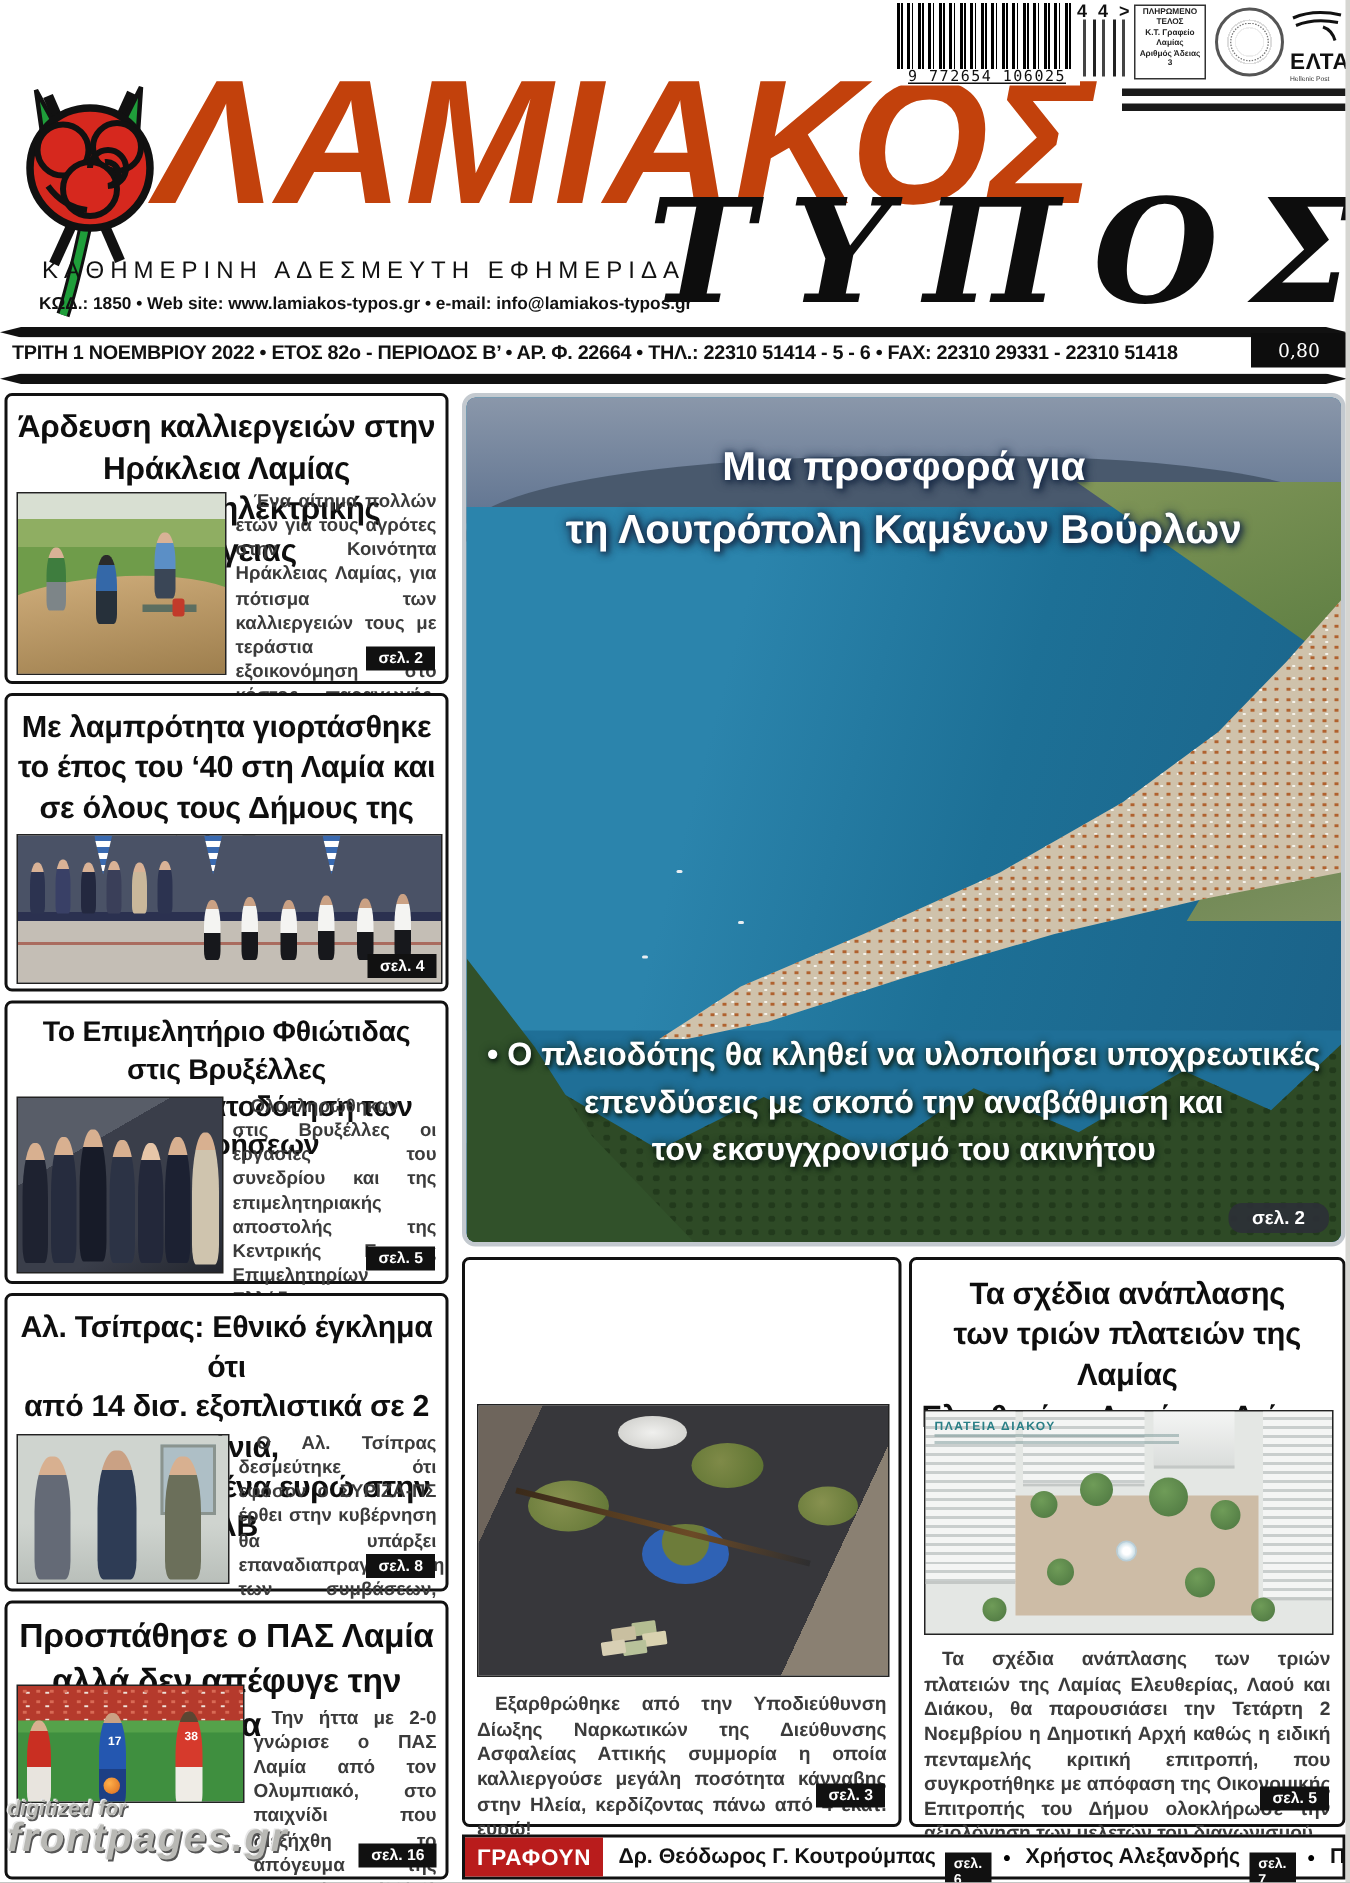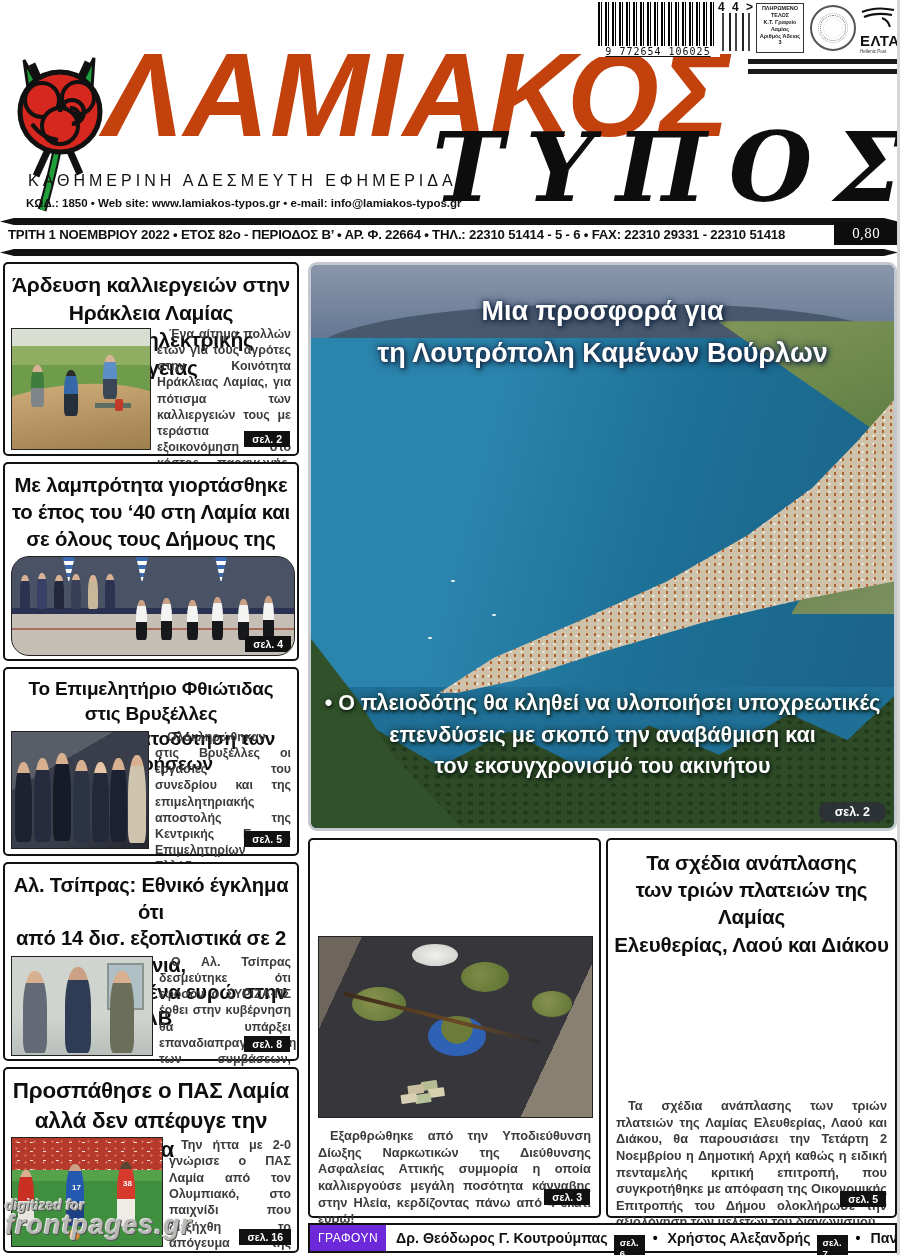--- a/index.html
+++ b/index.html
@@ -44,21 +44,21 @@
   .photo { position:absolute; border:1px solid #222; overflow:hidden; }
   .fig { position:absolute; border-radius:45% 45% 15% 15%; }
 
   
   .ph-field { background:linear-gradient(to bottom, #d8dfd2 0 14%, #8fae62 14% 30%, #6f9c4a 30% 58%, #b3925f 58% 100%); }
   .ph-field .path { position:absolute; left:-30%; bottom:-12%; width:150%; height:66%; background:linear-gradient(to bottom,#caa876,#9c7d4c); transform:rotate(-9deg); border-radius:40% 60% 0 0; }
   .ph-field .pump { position:absolute; right:14%; bottom:34%; width:26%; height:5px; background:#5c6e60; }
   .ph-field .pump::after { content:""; position:absolute; right:8px; top:-4px; width:8px; height:12px; background:#c23a2a; border-radius:2px; }
 
   
-  .ph-parade { background:linear-gradient(to bottom, #4a5266 0 52%, #2b3150 52% 58%, #c4beb5 58% 100%);border-radius:18px; }
+  .ph-parade { background:linear-gradient(to bottom, #4a5266 0 52%, #2b3150 52% 58%, #c4beb5 58% 100%); }
   .ph-parade .flag { position:absolute; top:0; width:12px; height:26px; background:repeating-linear-gradient(to bottom,#3a6ab0 0 4px,#fff 4px 8px); clip-path:polygon(0 0,100% 0,50% 100%); }
   .ph-parade .redline { position:absolute; left:0; right:0; bottom:26%; height:2px; background:#a0493a; opacity:.7; }
 
   
   .ph-suits { background:linear-gradient(150deg,#585d68 0 30%, #3a3e4a 30% 70%, #23262e 100%); }
 
   
   .ph-men3 { background:linear-gradient(to bottom,#cfd4cf 0 60%, #b9bfba 100%); }
   .ph-men3 .win { position:absolute; right:6%; top:6%; width:26%; height:48%; background:#aebfc6; border:2px solid #8a948f; }
 
@@ -97,21 +97,21 @@
   .bld { position:absolute; background:linear-gradient(to bottom,#f4f5f4,#d9dcda); box-shadow:inset 0 -2px 0 #c4c8c6; }
   .bld.win { background-image:repeating-linear-gradient(to bottom,#f4f5f4 0 4px,#c9cecd 4px 6px); }
   .plaza-ground { position:absolute; left:22%; right:18%; top:38%; bottom:8%; background:#cdbca6; }
   .tree { position:absolute; border-radius:50%; background:radial-gradient(circle at 40% 35%, #6f9c58, #4c7540); }
   .fountain { position:absolute; left:47%; top:58%; width:14px; height:14px; border-radius:50%; background:radial-gradient(#fff 30%, #9fc4d4); border:1px solid #b9cdd6; }
   .plaza-label { position:absolute; left:6px; top:5px; font-size:8px; font-weight:bold; letter-spacing:1px; color:#2a7f86; }
   .plaza-sub { position:absolute; left:6px; top:15px; width:60%; height:10px; background:repeating-linear-gradient(to bottom, rgba(120,150,150,.5) 0 2px, transparent 2px 5px); }
 
   
   .writers { position:absolute; left:308px; top:1223px; width:589px; height:30px; border:2px solid #111; background:#fff; display:flex; align-items:center; }
-  .writers .wlabel { height:100%; background:#6d28d9; color:#fff; font-size:12px; font-weight:normal; display:flex; align-items:center; padding:0 8px; letter-spacing:.5px; }
+  .writers .wlabel { height:100%; background:#b91c1c; color:#fff; font-size:15px; font-weight:bold; display:flex; align-items:center; padding:0 8px; letter-spacing:.5px; }
   .writers .wname { font-size:14.2px; font-weight:bold; color:#111; margin:0 6px 0 10px; white-space:nowrap; }
   .writers .wbadge { background:#111; color:#fff; font-size:9.5px; font-weight:bold; padding:2px 6px;margin-top:20px; }
   .writers .sep { font-size:14px; font-weight:bold; margin-left:8px; }
 
   
   .watermark { position:absolute; left:5px; top:1198px; z-index:30; color:#b9b9b5; font-weight:bold; font-style:italic; text-shadow:1px 1px 0 #555, -1px -1px 0 #e8e8e8; line-height:1; }
   .watermark .w1 { font-size:14px; }
   .watermark .w2 { font-size:27px; letter-spacing:1px; }
 
   .scan-edge { position:absolute; right:0; top:0; width:3px; height:100%; background:#d6d6d2; }
@@ -237,21 +237,21 @@
       <div class="fig" style="left:38%;top:10%;width:26px;height:86px;background:linear-gradient(to bottom,#caa184 0 15%, #2e3c55 15%);"></div>
       <div class="fig" style="left:70%;top:14%;width:24px;height:82px;background:linear-gradient(to bottom,#d8b090 0 15%, #6b6f5a 15%);"></div>
     </div>
     <p class="body-txt" style="left:154px;right:6px;top:90px;">Ο Αλ. Τσίπρας δεσμεύτηκε ότι εφόσον ο ΣΥΡΙΖΑ-ΠΣ έρθει στην κυβέρνηση θα υπάρξει επαναδιαπραγμάτευση των συμβάσεων, ούτως ώστε να υπάρξει συμμετοχή της πολεμικής βιομηχανίας στα νέα προγράμματα.</p>
     <span class="badge" style="right:7px;bottom:7px;">σελ. 8</span>
   </article>
 
   <article class="box" style="left:3px;top:1067px;width:296px;height:186px;">
     <div class="t" style="top:7px;font-size:22.4px;">Προσπάθησε ο ΠΑΣ Λαμία
 αλλά δεν απέφυγε την ήττα</div>
-    <div class="photo ph-foot" style="left:6px;top:68px;width:152px;height:110px;">
+    <div class="photo ph-foot" style="left:6px;top:54px;width:152px;height:79px;">
       <div class="crowd"></div>
       <div class="band"></div>
       <div class="fig" style="left:4%;top:30%;width:16px;height:56px;background:linear-gradient(to bottom,#d8b090 0 12%, #c92f22 12% 55%, #e8e4de 55%);"></div>
       <div class="fig" style="left:36%;top:24%;width:18px;height:62px;background:linear-gradient(to bottom,#caa184 0 11%, #2457b0 11% 60%, #1c3f85 60%);"></div>
       <span class="jersey-num" style="left:40%;top:42%;">17</span>
       <div class="fig" style="left:70%;top:22%;width:18px;height:64px;background:linear-gradient(to bottom,#5b4632 0 11%, #d63a2c 11% 58%, #efece6 58%);"></div>
       <span class="jersey-num" style="left:74%;top:38%;">38</span>
       <div class="ball"></div>
     </div>
     <p class="body-txt" style="left:164px;right:6px;top:68px;font-size:12.6px;">Την ήττα με 2-0 γνώρισε ο ΠΑΣ Λαμία από τον Ολυμπιακό, στο παιχνίδι που διεξήχθη το απόγευμα της Κυριακής (30/10) στο “Γεώργιος Καραϊσκάκης” στο πλαίσιο της 10ης αγωνιστικής της Super League.</p>
@@ -290,20 +290,38 @@
       <div class="money" style="left:30%;bottom:8%;background:#d8cfb4;transform:rotate(-8deg);box-shadow:14px 2px 0 #b8c29a, 28px -2px 0 #d9d2b0, 8px -8px 0 #c9bfa0, 22px -10px 0 #b4bd92;"></div>
     </div>
     <p class="body-txt" style="left:8px;right:8px;top:288px;font-size:12.8px;">Εξαρθρώθηκε από την Υποδιεύθυνση Δίωξης Ναρκωτικών της Διεύθυνσης Ασφαλείας Αττικής συμμορία η οποία καλλιεργούσε μεγάλη ποσότητα κάνναβης στην Ηλεία, κερδίζοντας πάνω από 4 εκατ. ευρώ!</p>
     <span class="badge" style="right:9px;bottom:11px;">σελ. 3</span>
   </article>
 
   <article class="box" style="left:606px;top:838px;width:291px;height:380px;">
     <div class="t" style="top:9px;font-size:20.6px;">Τα σχέδια ανάπλασης
 των τριών πλατειών της Λαμίας
 Ελευθερίας, Λαού και Διάκου</div>
+    <div class="photo ph-plaza" style="left:8px;top:100px;width:273px;height:150px;">
+      <div class="bld win" style="left:0;top:0;width:22%;height:78%;"></div>
+      <div class="bld win" style="left:24%;top:0;width:30%;height:34%;"></div>
+      <div class="bld" style="left:56%;top:0;width:20%;height:26%;"></div>
+      <div class="bld win" style="right:0;top:0;width:17%;height:85%;"></div>
+      <div class="plaza-ground"></div>
+      <div class="tree" style="left:26%;top:36%;width:18px;height:18px;"></div>
+      <div class="tree" style="left:38%;top:28%;width:22px;height:22px;"></div>
+      <div class="tree" style="left:55%;top:30%;width:26px;height:26px;"></div>
+      <div class="tree" style="left:70%;top:40%;width:20px;height:20px;"></div>
+      <div class="tree" style="left:30%;top:66%;width:18px;height:18px;"></div>
+      <div class="tree" style="left:64%;top:70%;width:20px;height:20px;"></div>
+      <div class="tree" style="left:14%;top:84%;width:16px;height:16px;"></div>
+      <div class="tree" style="left:80%;top:84%;width:16px;height:16px;"></div>
+      <div class="fountain"></div>
+      <div class="plaza-label">ΠΛΑΤΕΙΑ ΔΙΑΚΟΥ</div>
+      <div class="plaza-sub"></div>
+    </div>
     <p class="body-txt" style="left:8px;right:8px;top:258px;font-size:12.8px;">Τα σχέδια ανάπλασης των τριών πλατειών της Λαμίας Ελευθερίας, Λαού και Διάκου, θα παρουσιάσει την Τετάρτη 2 Νοεμβρίου η Δημοτική Αρχή καθώς η ειδική πενταμελής κριτική επιτροπή, που συγκροτήθηκε με απόφαση της Οικονομικής Επιτροπής του Δήμου ολοκλήρωσε την αξιολόγηση των μελετών του διαγωνισμού.</p>
     <span class="badge" style="right:9px;bottom:9px;">σελ. 5</span>
   </article>
 
   <footer class="writers">
     <span class="wlabel">ΓΡΑΦΟΥΝ</span>
     <span class="wname">Δρ. Θεόδωρος Γ. Κουτρούμπας</span>
     <span class="wbadge">σελ. 6</span>
     <span class="sep">•</span>
     <span class="wname">Χρήστος Αλεξανδρής</span>

